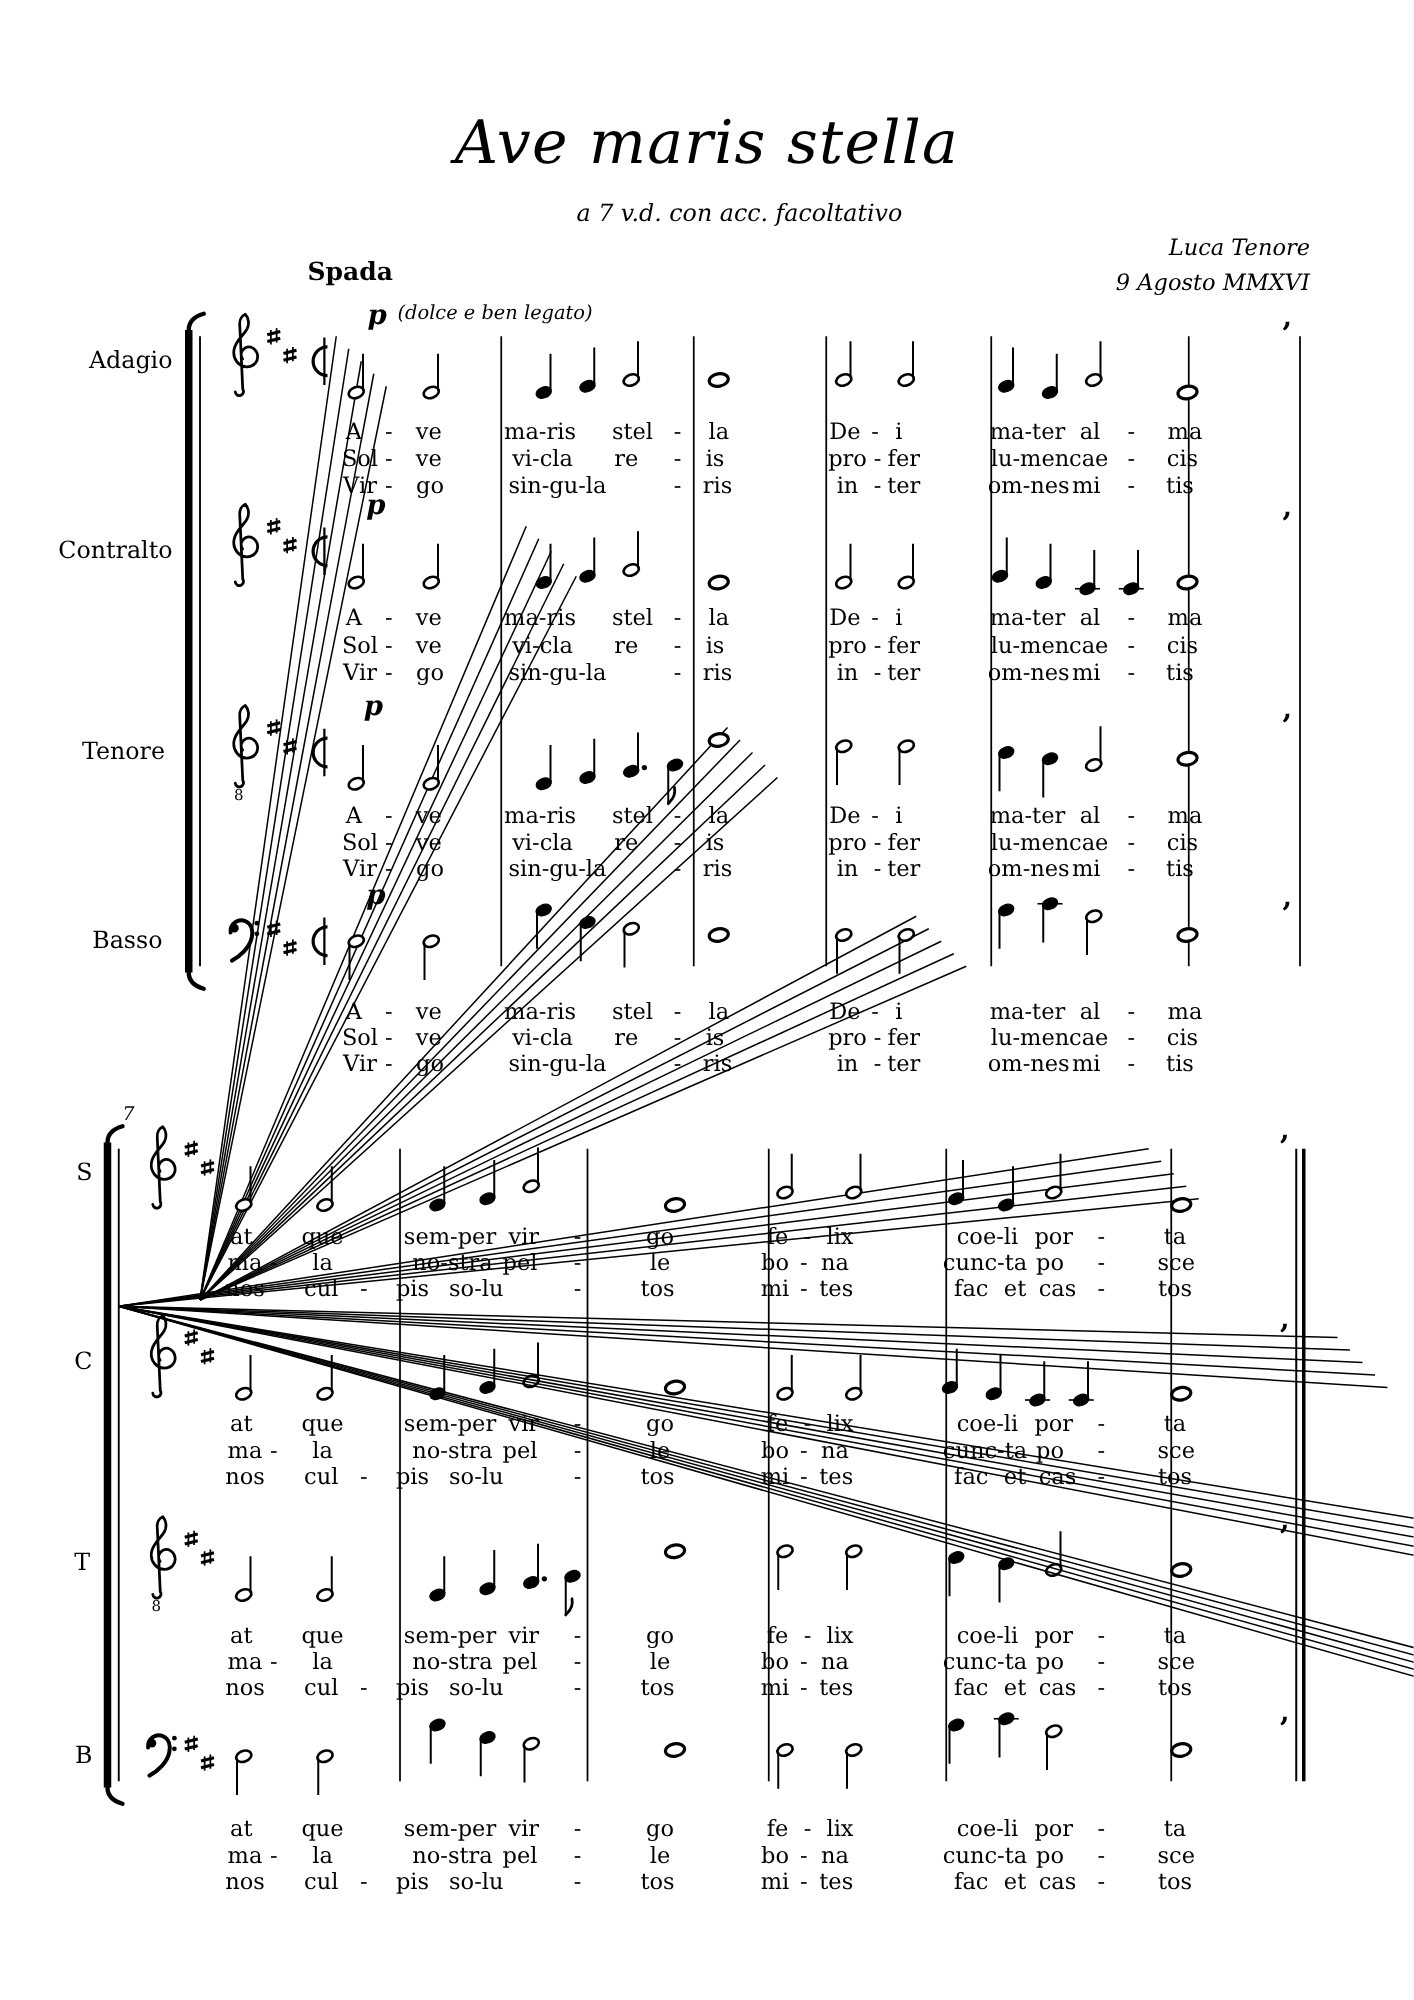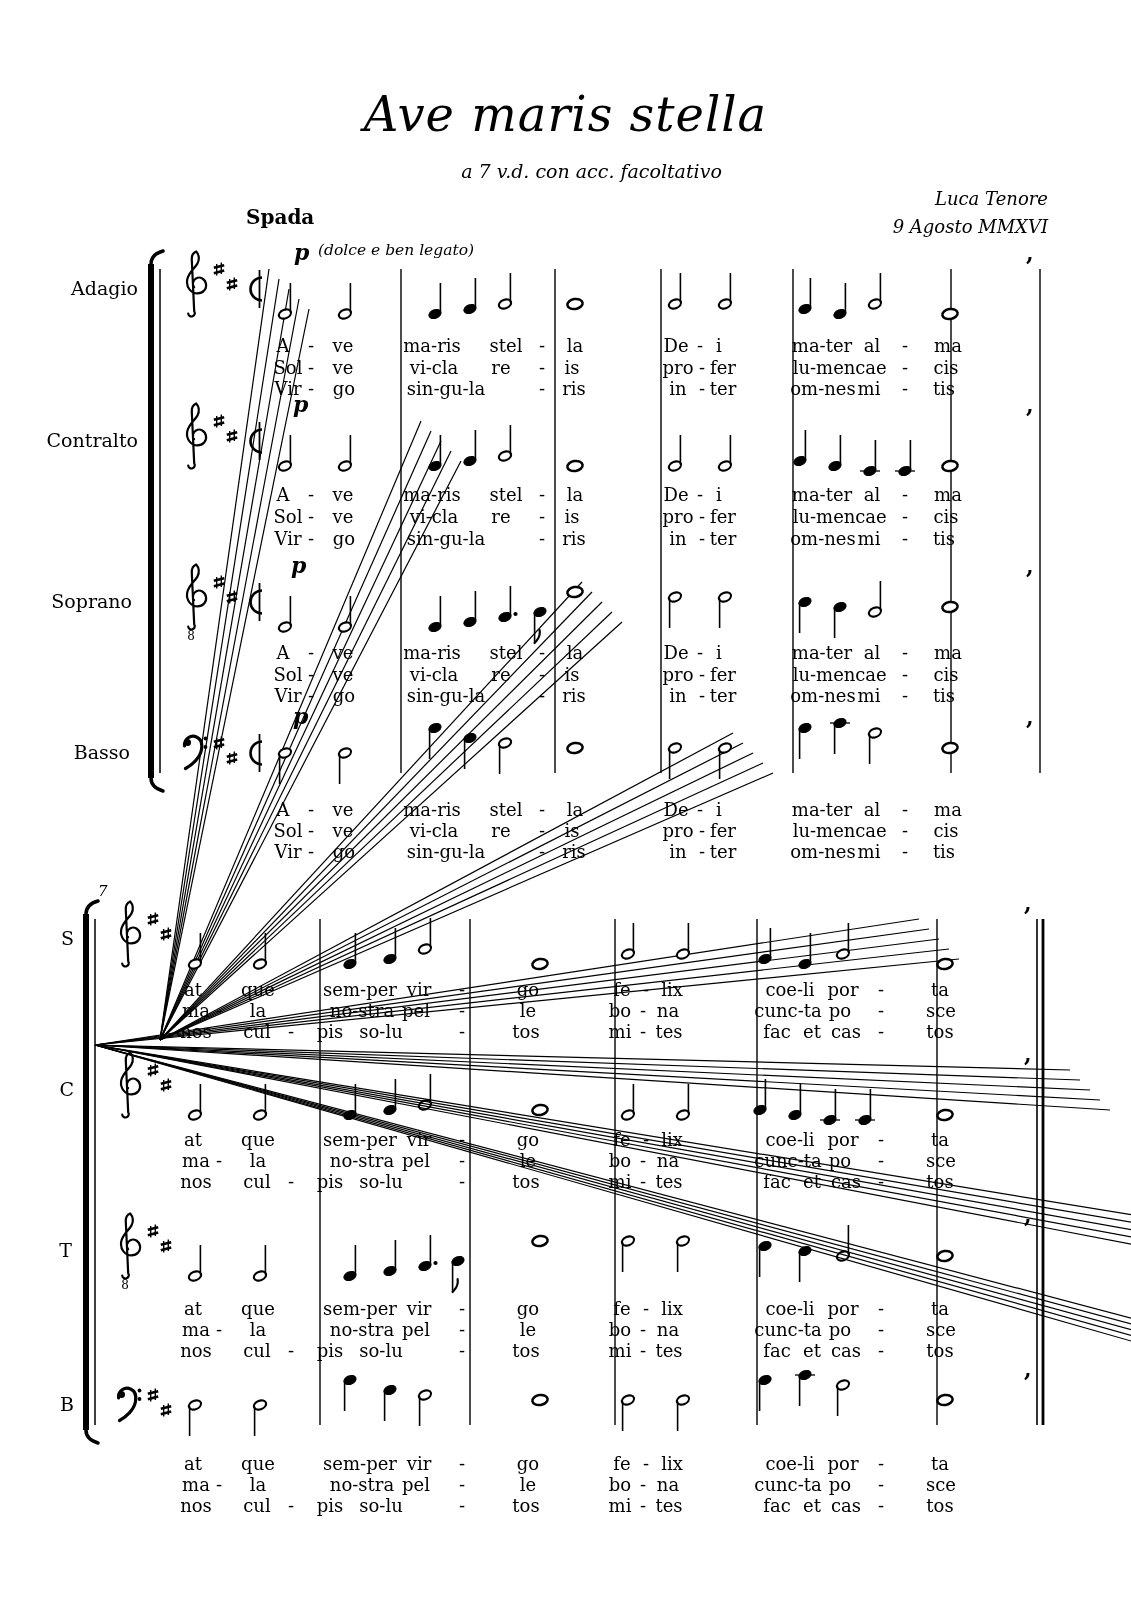--- a/index.html
+++ b/index.html
@@ -727,21 +727,21 @@
       <div class="syl" style="left: 446px; top: 528px;">sin-gu-la</div>
       <div class="syl" style="left: 542px; top: 528px;">-</div>
       <div class="syl" style="left: 574px; top: 528px;">ris</div>
       <div class="syl" style="left: 678px; top: 528px;">in</div>
       <div class="syl" style="left: 702px; top: 528px;">-</div>
       <div class="syl" style="left: 723px; top: 528px;">ter</div>
       <div class="syl" style="left: 823px; top: 528px;">om-nes</div>
       <div class="syl" style="left: 869px; top: 528px;">mi</div>
       <div class="syl" style="left: 905px; top: 528px;">-</div>
       <div class="syl" style="left: 944px; top: 528px;">tis</div>
-      <div class="vlabel" style="left: 0px; width: 132px; top: 590px;">Soprano</div>
+      <div class="vlabel" style="left: 0px; width: 132px; top: 590px;">Tenore</div>
       <div class="dyn" style="left: 291px; top: 552px;">p</div>
       <div class="syl" style="left: 283px; top: 642px;">A</div>
       <div class="syl" style="left: 311px; top: 642px;">-</div>
       <div class="syl" style="left: 343px; top: 642px;">ve</div>
       <div class="syl" style="left: 432px; top: 642px;">ma-ris</div>
       <div class="syl" style="left: 506px; top: 642px;">stel</div>
       <div class="syl" style="left: 542px; top: 642px;">-</div>
       <div class="syl" style="left: 575px; top: 642px;">la</div>
       <div class="syl" style="left: 676px; top: 642px;">De</div>
       <div class="syl" style="left: 700px; top: 642px;">-</div>

